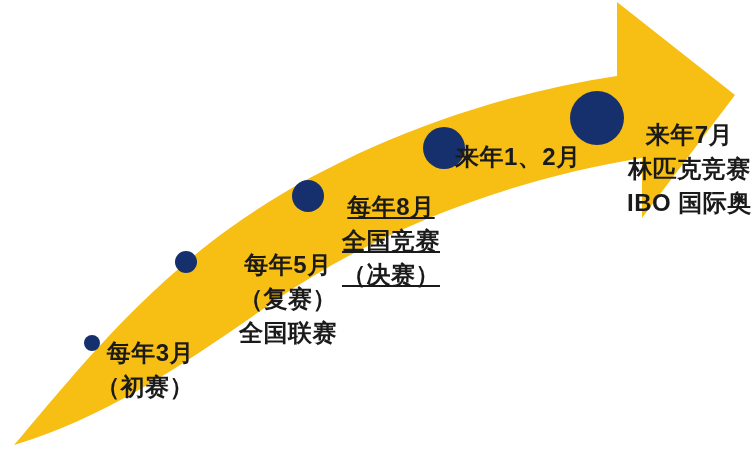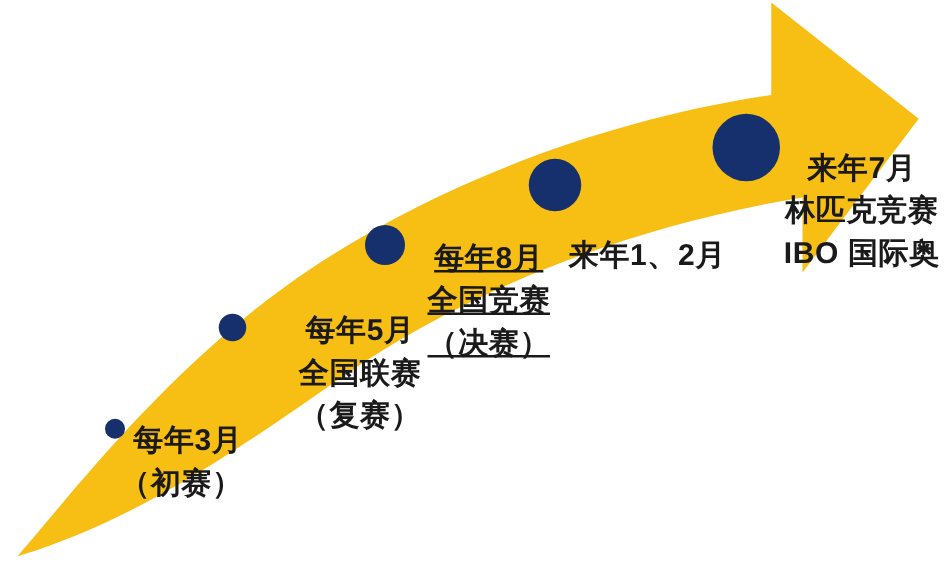--- a/index.html
+++ b/index.html
@@ -68,31 +68,31 @@
       </g>
   </svg>
 
   <div class="stage-label" id="label-0" style="color: rgb(26, 26, 26);">
     <span class="lbl-line">每年3月</span>
     <span class="lbl-line">（初赛）</span>
   </div>
 
   <div class="stage-label" id="label-1" style="color: rgb(26, 26, 26); margin-left: 39px;">
     <span class="lbl-line">每年5月</span>
+    <span class="lbl-line">（复赛）</span>
     <span class="lbl-line">全国联赛</span>
-    <span class="lbl-line">（复赛）</span>
   </div>
 
   <div class="stage-label" id="label-2" style="color: rgb(26, 26, 26);">
     <span class="lbl-line">每年8月</span>
     <span class="lbl-line">全国竞赛</span>
     <span class="lbl-line">（决赛）</span>
   </div>
 
-  <div class="stage-label" id="label-3" style="color: rgb(26, 26, 26); margin-top: 48px;">
+  <div class="stage-label" id="label-3" style="color: rgb(26, 26, 26);">
     <span class="lbl-line">来年1、2月</span>
   </div>
 
   <div class="stage-label" id="label-4" style="color: rgb(26, 26, 26);">
     <span class="lbl-line">来年7月</span>
     <span class="lbl-line">林匹克竞赛</span>
     <span class="lbl-line">IBO 国际奥</span>
   </div>
 
 </div>

